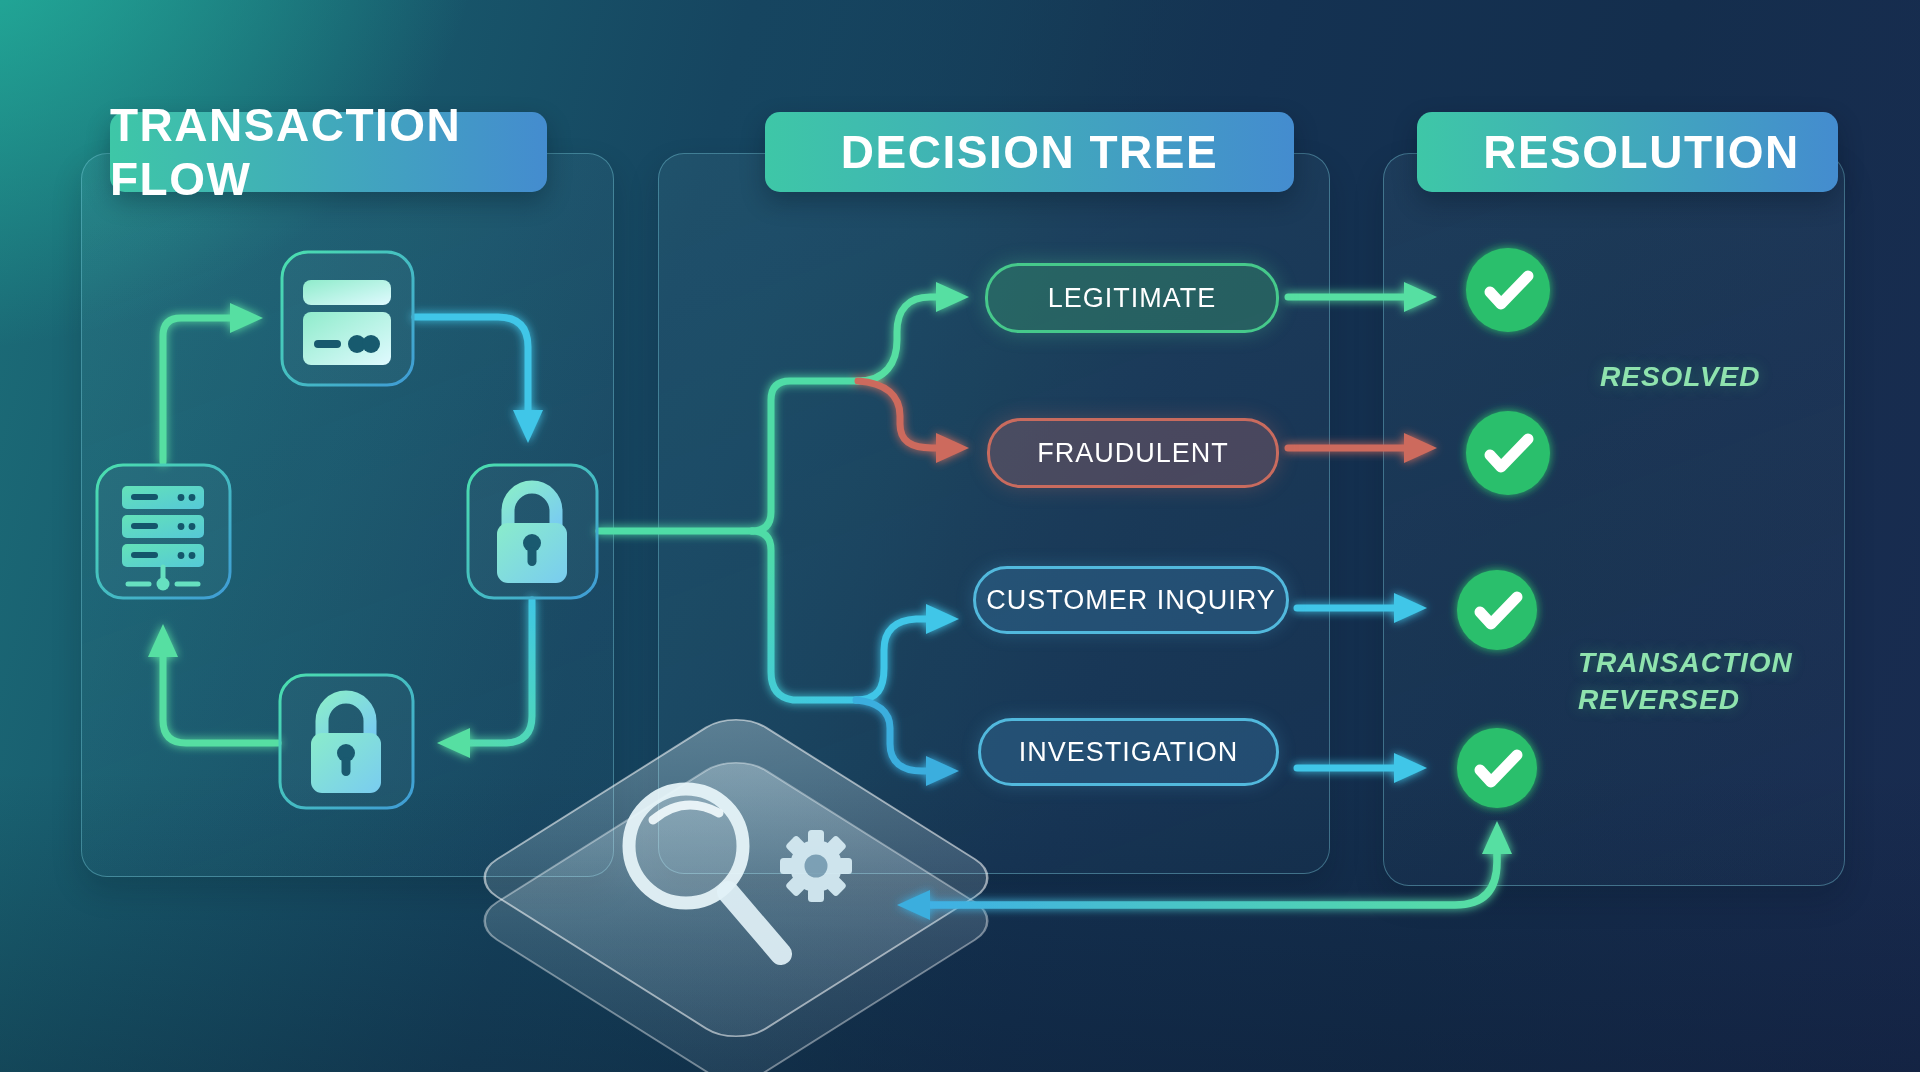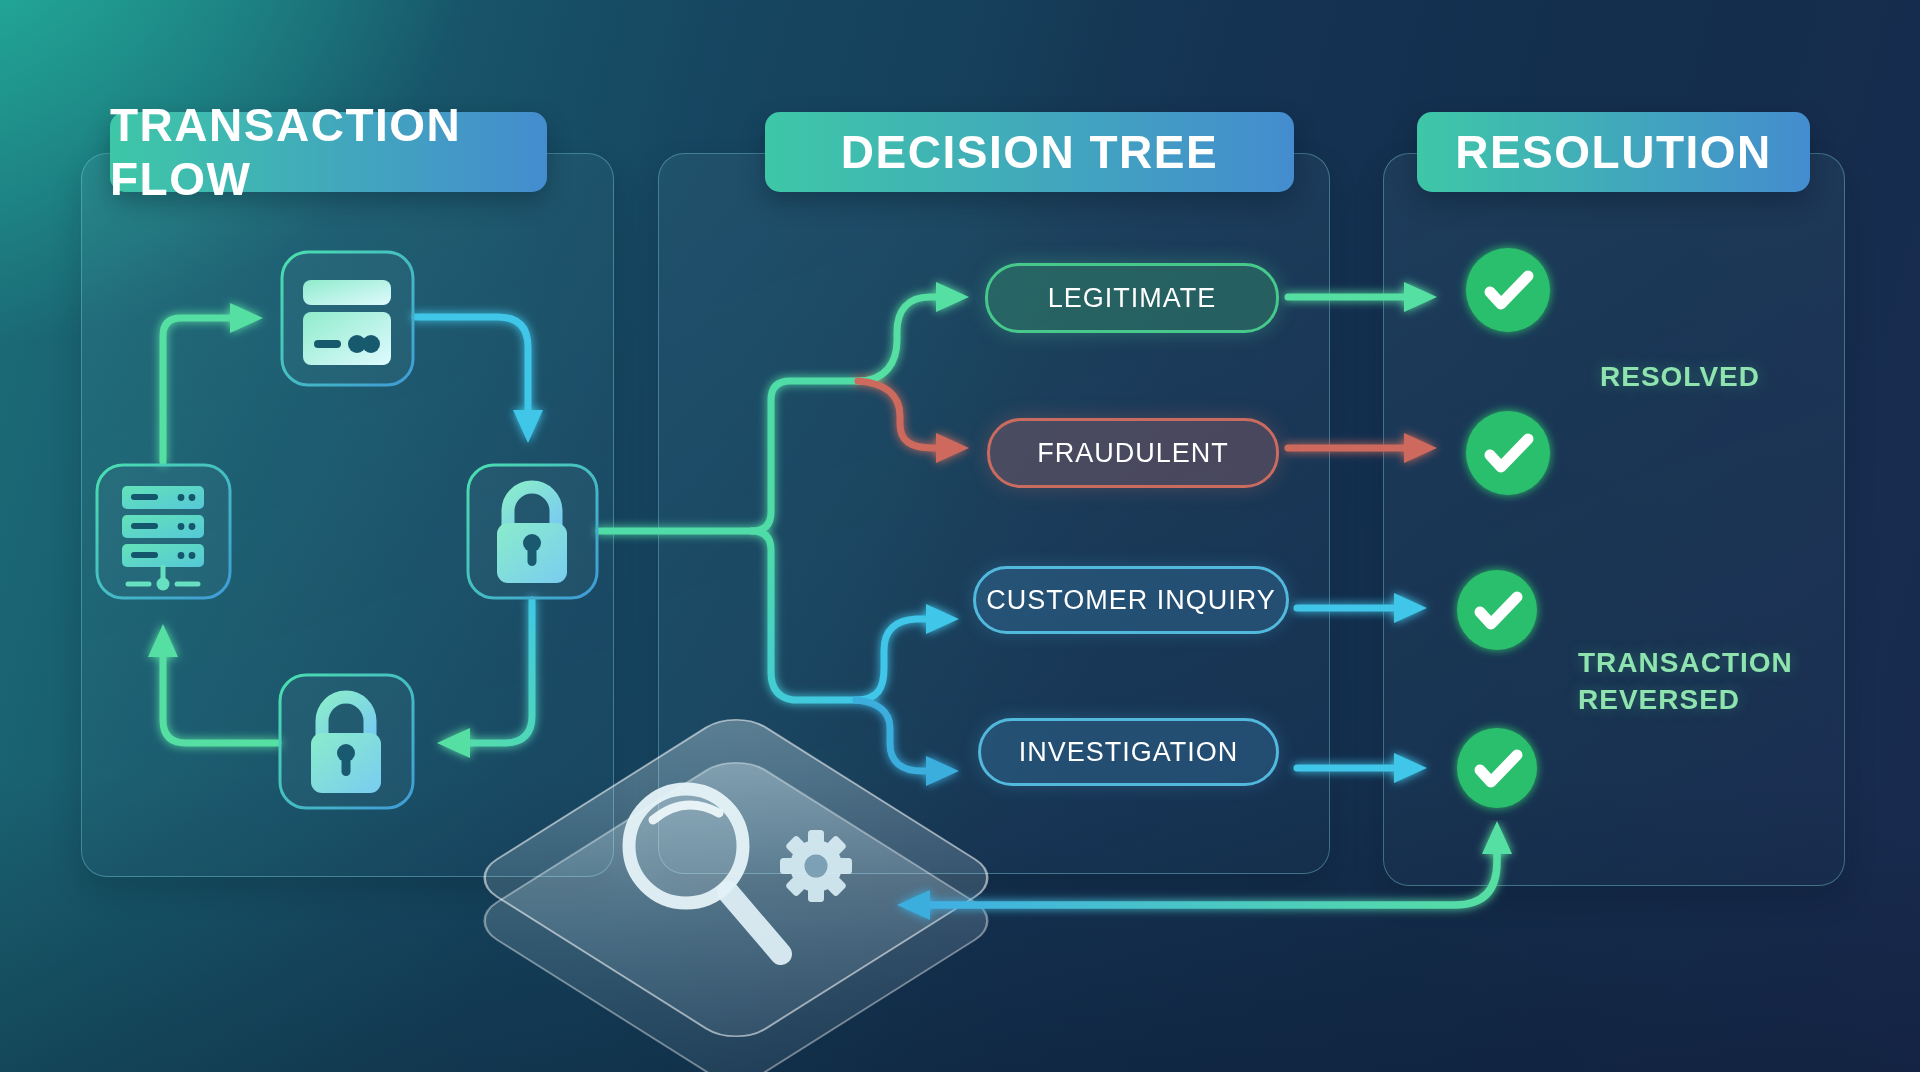--- a/index.html
+++ b/index.html
@@ -28,20 +28,21 @@
   .pill {
     position:absolute; border-radius:34px; display:flex; align-items:center; justify-content:center;
     color:#ffffff; font-weight:normal; font-size:27px; letter-spacing:1px; border:3px solid;
   }
   .pill.legitimate { border-color:#46c98b; background:rgba(58,152,110,0.40); box-shadow:0 0 20px rgba(90,225,160,0.28); }
   .pill.fraudulent { border-color:#c96b5e; background:rgba(150,96,104,0.38); box-shadow:0 0 20px rgba(220,120,105,0.25);text-align:center; }
   .pill.inquiry, .pill.investigation { border-color:#52b9dd; background:rgba(62,132,176,0.32); box-shadow:0 0 18px rgba(90,190,230,0.22); }
   .outcome-label {
     position:absolute; color:#8fe3ae; font-weight:bold; font-size:28px; letter-spacing:1px; line-height:37px;
     text-shadow:0 0 14px rgba(70,200,130,0.35);
+    font-style:italic;
   }
   svg.layer { position:absolute; left:0; top:0; }
 </style>
 </head>
 <body>
 
 <div class="stage">
 
   <div class="panel" style="left:81px; top:153px; width:531px; height:722px;"></div>
   <div class="panel" style="left:658px; top:153px; width:670px; height:719px;"></div>
@@ -233,21 +234,21 @@
       </g>
     </g>
   </svg>
 
   <div class="col-header" style="left:110px; top:112px; width:437px;">
     <span>TRANSACTION FLOW</span>
   </div>
   <div class="col-header" style="left:765px; top:112px; width:529px;">
     <span>DECISION TREE</span>
   </div>
-  <div class="col-header" style="left:1417px; top:112px; width:393px;">
+  <div class="col-header" style="left:1417px; top:112px; width:393px;padding-left:28px;">
     <span>RESOLUTION</span>
   </div>
 
   <div class="pill legitimate" style="left:985px; top:263px; width:288px; height:64px;">
     <span>LEGITIMATE</span>
   </div>
   <div class="pill fraudulent" style="left:987px; top:418px; width:286px; height:64px;">
     <span>FRAUDULENT</span>
   </div>
   <div class="pill inquiry" style="left:973px; top:566px; width:310px; height:62px;">

